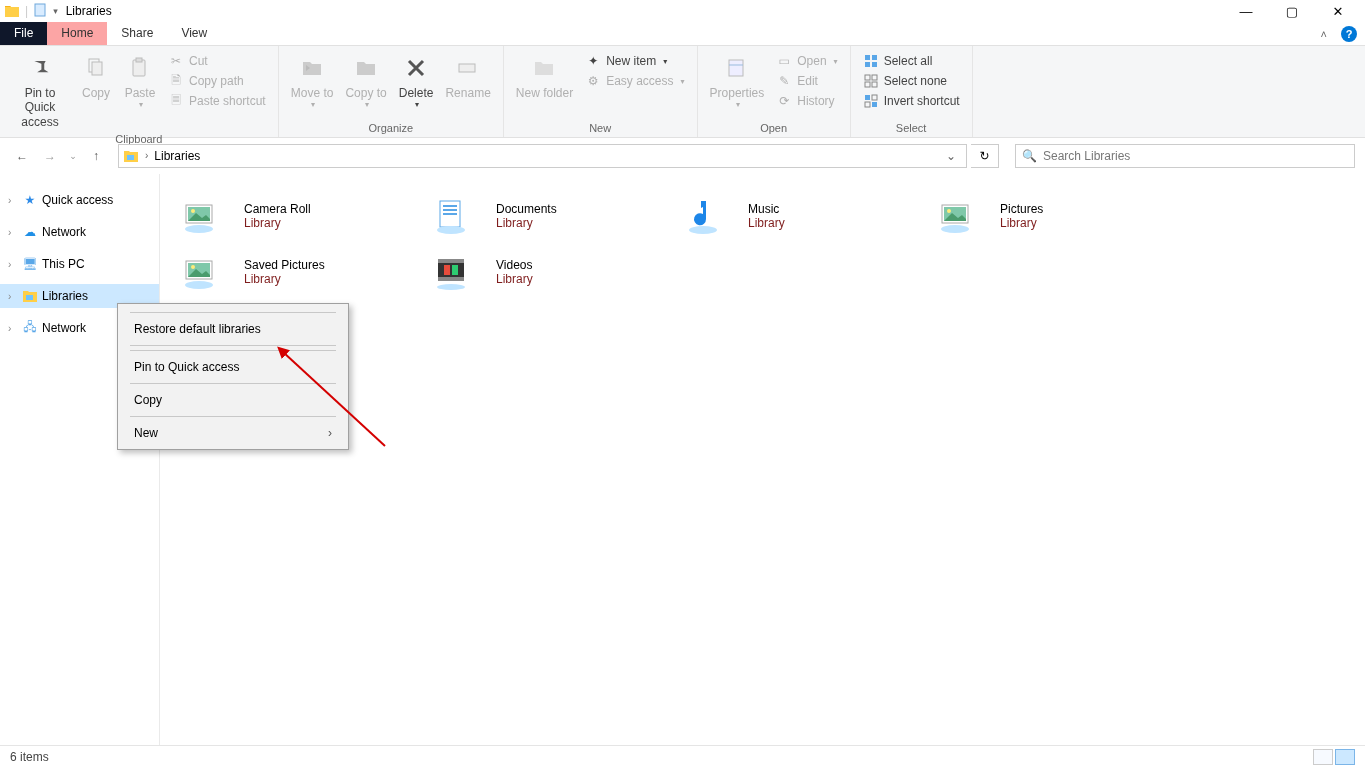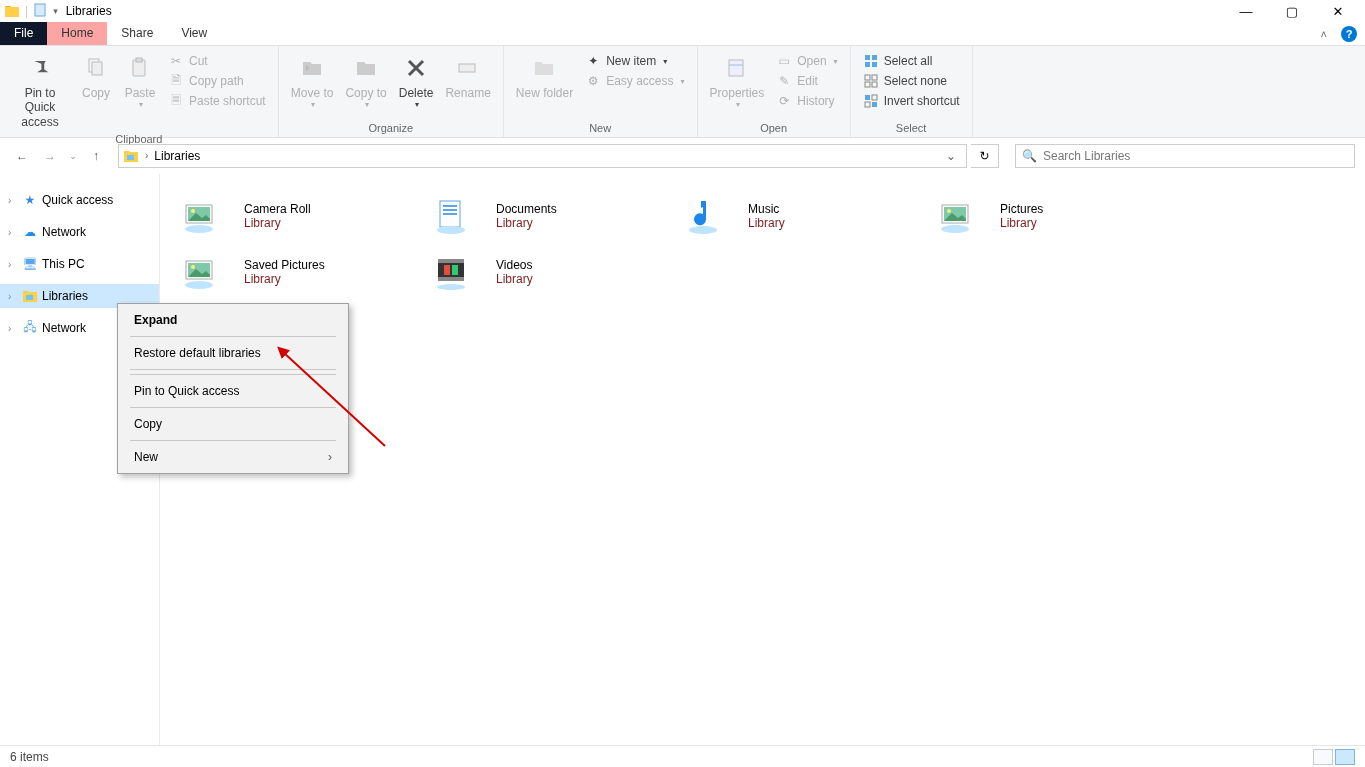--- a/index.html
+++ b/index.html
@@ -457,23 +457,20 @@
           <div class="lib-text">
             <div class="name">Videos</div>
             <div class="type">Library</div>
           </div>
         </div>
       </div>
   </div>
 </div>
 
 <div class="ctx">
-  <div class="ctx-row bold">
-      <span>Expand</span>
-    </div>
   <div class="ctx-sep"></div>
   <div class="ctx-row">
       <span>Restore default libraries</span>
     </div>
   <div class="ctx-sep"></div>
   <div class="ctx-sep"></div>
   <div class="ctx-row">
       <span>Pin to Quick access</span>
     </div>
   <div class="ctx-sep"></div>

